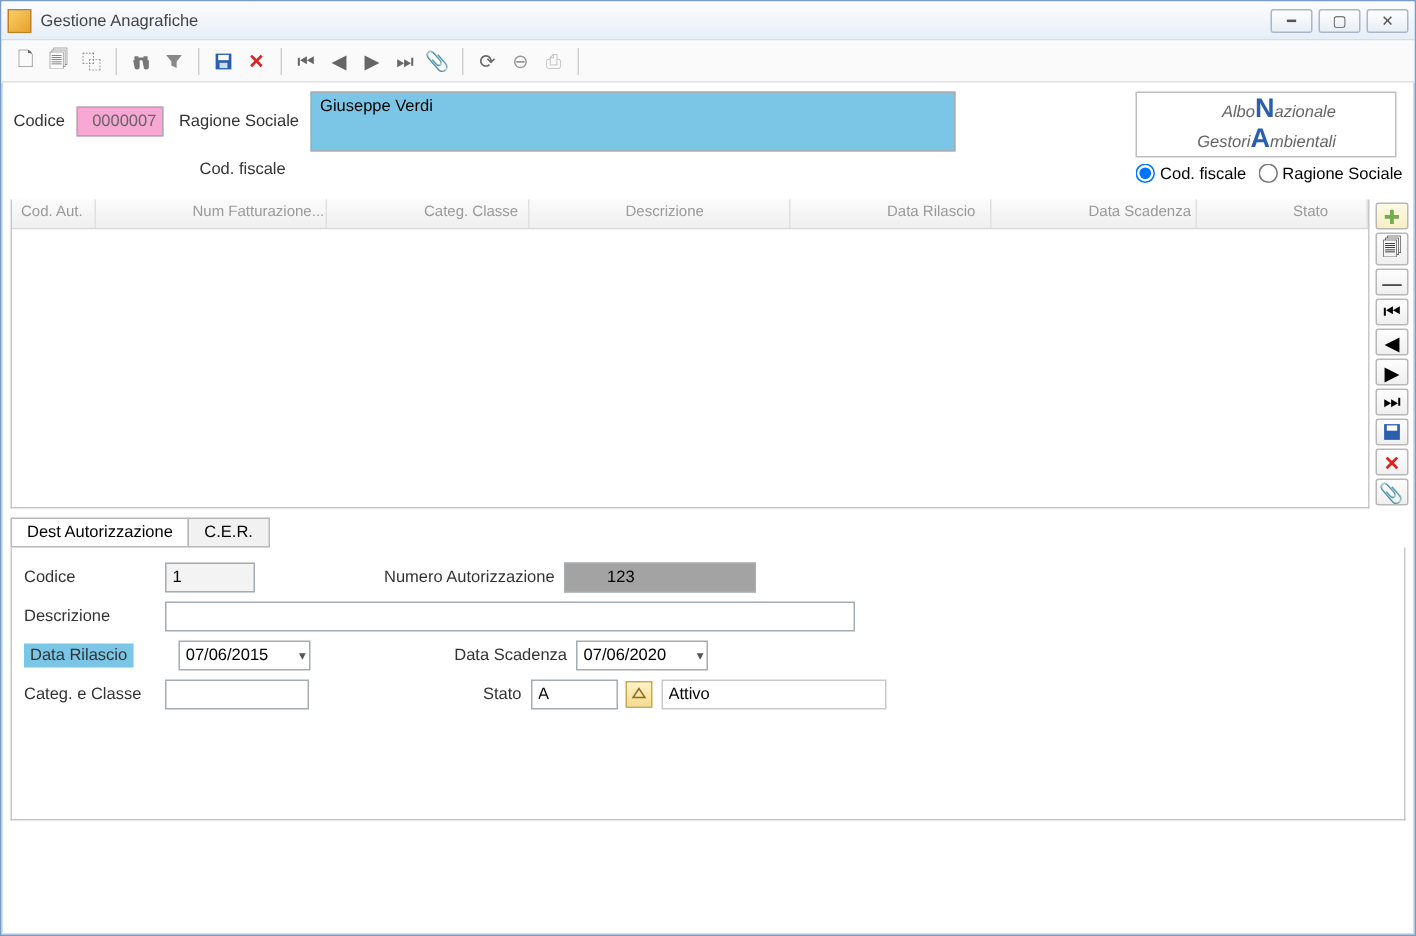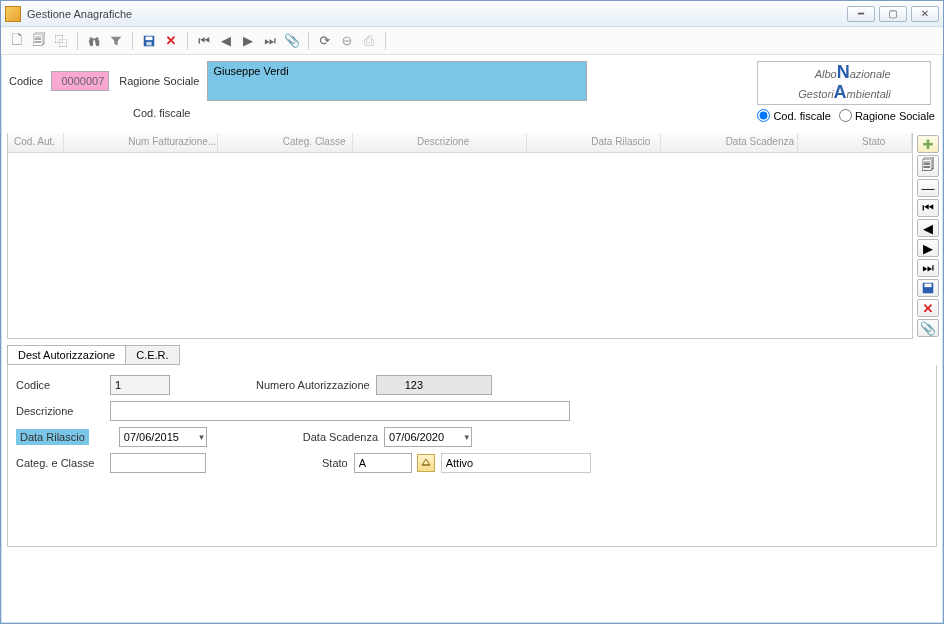--- a/index.html
+++ b/index.html
@@ -18,21 +18,21 @@
 .tb-btn { width: 20px; height: 20px; display: flex; align-items: center; justify-content: center; cursor: default; font-size: 13px; color: #666; border-radius: 2px; }
 .tb-btn svg { width: 14px; height: 14px; }
 
 .header-area { display: flex; padding: 6px 8px 8px 8px; gap: 6px; align-items: flex-start; }
 .header-left { flex: 1; }
 .header-row { display: flex; align-items: center; margin-bottom: 6px; gap: 4px; }
 .lbl { color: #333; margin-right: 4px; }
 .inp { border: 1px solid #a5acb2; padding: 2px 4px; background: #fff; height: 20px; }
 .inp.readonly { background: #f9a8d4; color: #666; }
 .inp.highlight { background: #7bc6e6; color: #000; }
-.ragione { width: 380px; height: 40px; background: #7bc6e6; padding: 3px 5px; }
+.ragione { width: 430px; height: 40px; background: #7bc6e6; padding: 3px 5px; }
 
 .logo-box { width: 174px; height: 44px; border: 1px solid #bfbfbf; background: #fff; margin-bottom: 4px; display: flex; align-items: center; justify-content: center; font-style: italic; font-family: Georgia, serif; font-size: 13px; }
 .logo-box .blue { color: #2a5fae; font-weight: bold; font-size: 18px; font-style: normal; }
 .radio-row { display: flex; gap: 8px; align-items: center; }
 .radio-row label { display: flex; align-items: center; gap: 3px; cursor: default; }
 
 .tabstrip { display: flex; border-bottom: 1px solid #b8b8b8; background: #f3f3f3; margin: 0 6px; }
 .tab { padding: 4px 10px; border: 1px solid #b8b8b8; border-bottom: none; background: linear-gradient(#f9f9f9,#ececec); margin-right: -1px; min-width: 98px; text-align: left; cursor: default; color: #333; height: 22px; }
 .tab.active { background: #fff; position: relative; z-index: 2; border-bottom: 1px solid #fff; margin-bottom: -1px; }
 
@@ -182,21 +182,21 @@
   <div class="subtab-strip">
     <div class="subtab active">Dest Autorizzazione</div>
     <div class="subtab">C.E.R.</div>
   </div>
 
   <div class="form-panel">
     <div class="form-row">
       <span class="flabel">Codice</span>
       <input type="text" style="width: 60px; background: rgb(243, 243, 243);" value="1">
       <span class="flabel" style="width:auto;margin-left:80px">Numero Autorizzazione</span>
-      <input type="text" class="highlight" style="width: 116px; background: #e5e5e5; padding-left: 28px;" value="123">
+      <input type="text" class="highlight" style="width: 128px; background: #a3a3a3; padding-left: 28px;" value="123">
     </div>
     <div class="form-row">
       <span class="flabel">Descrizione</span>
       <input type="text" style="width: 460px;" value="">
     </div>
     <div class="form-row">
       <span class="flabel hl">Data Rilascio</span>
       <span style="width:14px"></span>
       <div class="date-wrap">
         <input type="text" value="07/06/2015" style="">

